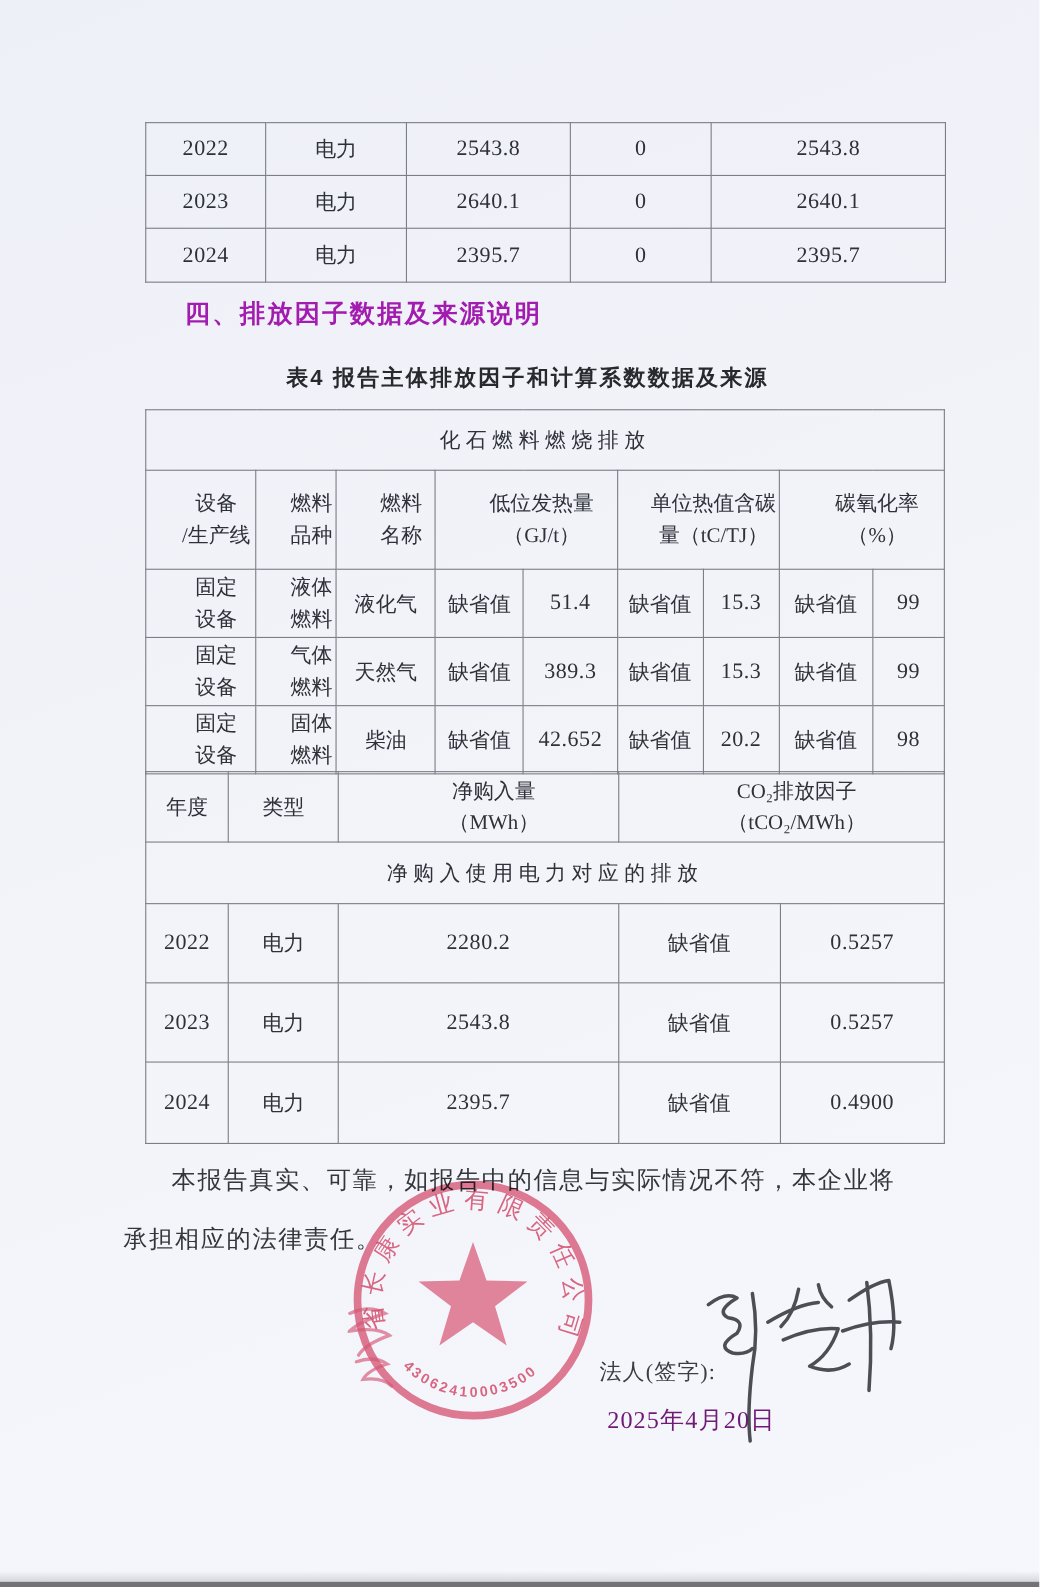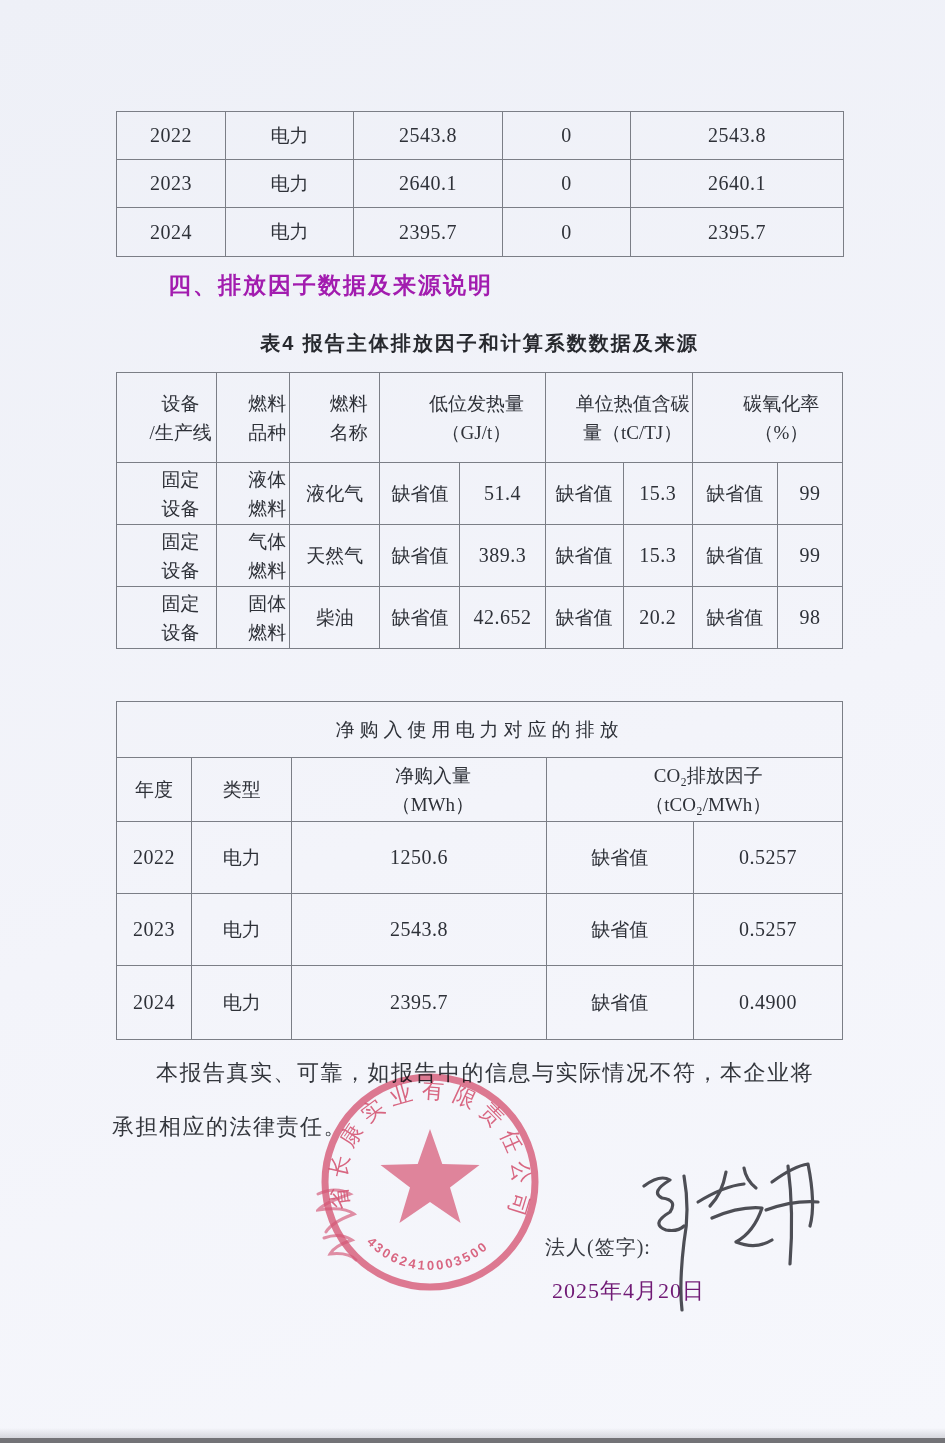--- a/index.html
+++ b/index.html
@@ -4,21 +4,21 @@
 <style>
   html,body{margin:0;padding:0;}
   body{
     width:945px;height:1443px;
     background:linear-gradient(160deg,#eef0f7 0%,#f3f4fa 55%,#f6f7fc 100%);
     font-family:"Liberation Serif","DejaVu Serif",serif;
     color:#2e3138;
     overflow:hidden;
   }
   .page{position:relative;width:945px;height:1443px;}
-  table{border-collapse:collapse;position:absolute;table-layout:fixed;background:transparent;}
+  table{border-collapse:collapse;position:absolute;table-layout:fixed;background:transparent;margin-left:16px;}
   td{
     border:1px solid #7b7e86;
     text-align:center;vertical-align:middle;
     font-size:19px;padding:0;color:#2e3138;
   }
   .num{font-size:20px;letter-spacing:.5px;}
   .two-line{line-height:29px;padding-left:28px;}
   .banner-cell{height:54px;font-size:19px;letter-spacing:5px;}
   .heading{
     position:absolute;left:168px;top:270px;
@@ -103,20 +103,23 @@
         <col style="width:73px">
         <col style="width:90px">
         <col style="width:80px">
         <col style="width:85px">
         <col style="width:78px">
         <col style="width:69px">
         <col style="width:85px">
         <col style="width:65px">
       </colgroup>
     <tbody>
+        <tr style="height:54px">
+      <td colspan="9" class="banner-cell">化石燃料燃烧排放</td>
+    </tr>
     <tr style="height:90px">
       <td class="two-line"><span>设备</span><br><span>/生产线</span></td>
       <td class="two-line"><span>燃料</span><br><span>品种</span></td>
       <td class="two-line"><span>燃料</span><br><span>名称</span></td>
       <td colspan="2" class="two-line"><span>低位发热量</span><br><span>（GJ/t）</span></td>
       <td colspan="2" class="two-line"><span>单位热值含碳</span><br><span>量（tC/TJ）</span></td>
       <td colspan="2" class="two-line"><span>碳氧化率</span><br><span>（%）</span></td>
     </tr>
     <tr style="height:62px">
       <td class="two-line"><span>固定</span><br><span>设备</span></td>
@@ -156,33 +159,33 @@
 
   <table style="left:116px;top:701px;width:727px;">
     <colgroup>
         <col style="width:75px">
         <col style="width:100px">
         <col style="width:254px">
         <col style="width:147px">
         <col style="width:149px">
       </colgroup>
     <tbody>
-        <tr style="height:56px">
-      <td colspan="5" class="banner-cell">净购入使用电力对应的排放</td>
-    </tr>
-    <tr style="height:64px">
+        <tr style="height:64px">
       <td>年度</td>
       <td>类型</td>
       <td class="two-line"><span>净购入量</span><br><span>（MWh）</span></td>
       <td colspan="2" class="two-line"><span>CO₂排放因子</span><br><span>（tCO₂/MWh）</span></td>
     </tr>
+    <tr style="height:56px">
+      <td colspan="5" class="banner-cell">净购入使用电力对应的排放</td>
+    </tr>
     <tr style="height:72px">
       <td class="num">2022</td>
       <td>电力</td>
-      <td class="num">1250.6</td>
+      <td class="num">2280.2</td>
       <td>缺省值</td>
       <td class="num">0.5257</td>
     </tr>
     <tr style="height:72px">
       <td class="num">2023</td>
       <td>电力</td>
       <td class="num">2543.8</td>
       <td>缺省值</td>
       <td class="num">0.5257</td>
     </tr>

